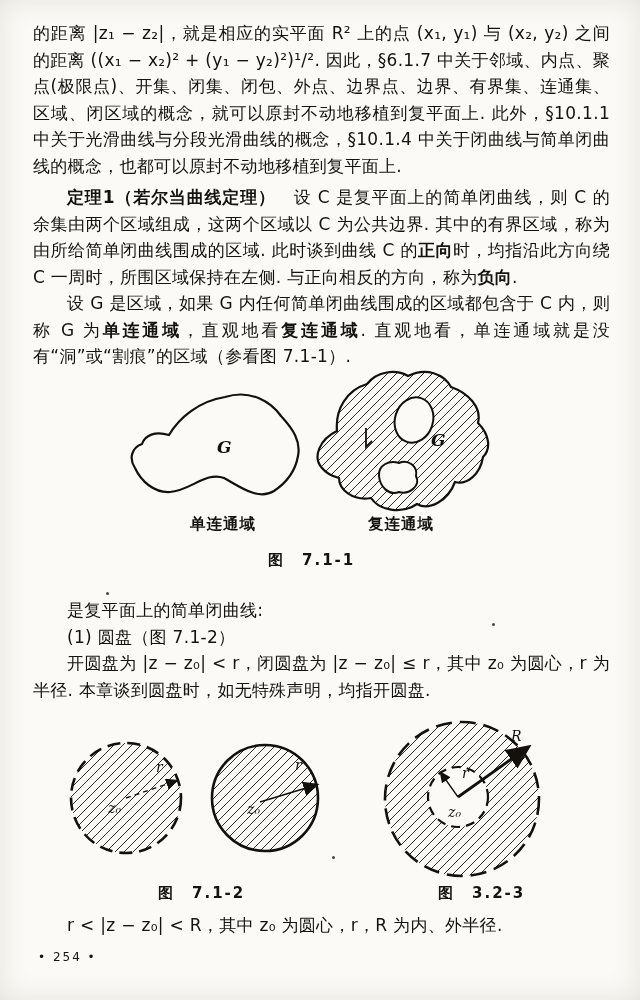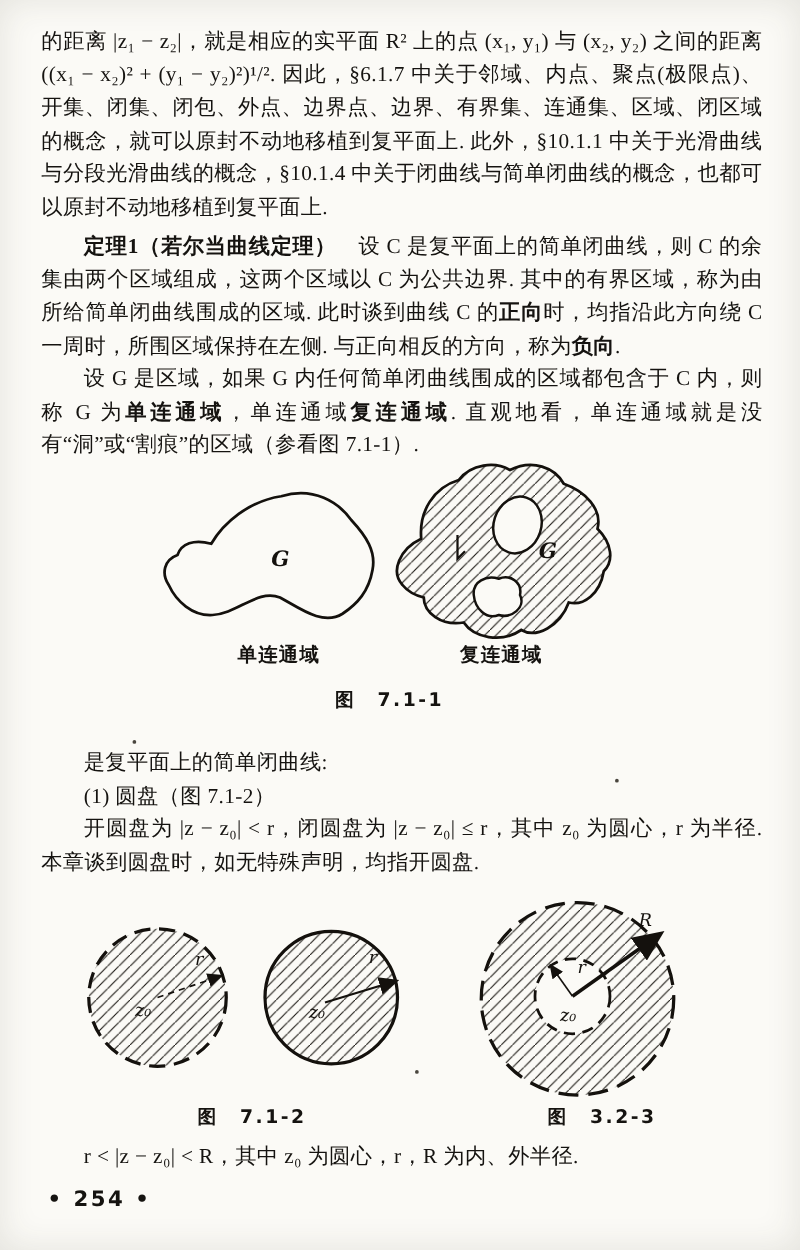--- a/index.html
+++ b/index.html
@@ -6,52 +6,51 @@
   .page{
     position:relative;width:640px;height:1000px;margin:0 auto;
     background:#fbfaf6;overflow:hidden;color:#151310;
     font-family:"DejaVu Sans","Liberation Sans",sans-serif;
     box-shadow:inset 0 0 28px rgba(60,55,45,.12);
   }
   .para{
     position:absolute;left:33px;width:577px;
     font-size:17px;line-height:26.5px;letter-spacing:.3px;
     text-align:justify;
-    font-family:Liberation Serif, serif;
   }
   .indent{text-indent:2em;}
   .bold{font-weight:bold;}
   .fig-label{
     position:absolute;font-size:15.5px;font-weight:600;letter-spacing:1px;
   }
   .fig-caption{
     position:absolute;font-size:15px;font-weight:700;letter-spacing:2px;
   }
   .page-number{
-    position:absolute;left:38px;top:950px;font-size:17px;font-weight:bold;letter-spacing:2px;
+    position:absolute;left:38px;top:950px;font-size:12px;font-weight:normal;letter-spacing:2px;
   }
   svg{position:absolute;}
   .speck{position:absolute;background:#4a463e;border-radius:50%;}
   text{font-family:"DejaVu Serif","Liberation Serif",serif;}
   .svg-var{font-style:italic;font-size:14px;}
   .svg-G{font-style:italic;font-weight:bold;font-size:17px;}
 </style>
 </head>
 <body>
 
 <div class="page">
 
   <div class="para" style="top:20px">的距离 |z₁ − z₂|，就是相应的实平面 R² 上的点 (x₁, y₁) 与 (x₂, y₂) 之间的距离 ((x₁ − x₂)² + (y₁ − y₂)²)¹/². 因此，§6.1.7 中关于邻域、内点、聚点(极限点)、开集、闭集、闭包、外点、边界点、边界、有界集、连通集、区域、闭区域的概念，就可以原封不动地移植到复平面上. 此外，§10.1.1 中关于光滑曲线与分段光滑曲线的概念，§10.1.4 中关于闭曲线与简单闭曲线的概念，也都可以原封不动地移植到复平面上.</div>
 
   <div class="para indent" style="top:184px">
     <span class="bold">定理1（若尔当曲线定理）</span><span>　设 C 是复平面上的简单闭曲线，则 C 的余集由两个区域组成，这两个区域以 C 为公共边界. 其中的有界区域，称为由所给简单闭曲线围成的区域. 此时谈到曲线 C 的</span><span class="bold">正向</span><span>时，均指沿此方向绕 C 一周时，所围区域保持在左侧. 与正向相反的方向，称为</span><span class="bold">负向</span><span>.</span>
   </div>
 
   <div class="para indent" style="top:290px">
-    <span>设 G 是区域，如果 G 内任何简单闭曲线围成的区域都包含于 C 内，则称 G 为</span><span class="bold">单连通域</span><span>，单连通域</span><span class="bold">复连通域</span><span>. 直观地看，单连通域就是没有“洞”或“割痕”的区域（参看图 7.1-1）.</span>
+    <span>设 G 是区域，如果 G 内任何简单闭曲线围成的区域都包含于 C 内，则称 G 为</span><span class="bold">单连通域</span><span>，直观地看</span><span class="bold">复连通域</span><span>. 直观地看，单连通域就是没有“洞”或“割痕”的区域（参看图 7.1-1）.</span>
   </div>
 
   <svg style="left:95px;top:360px" width="420" height="160" viewBox="0 0 420 160">
     <defs>
       <pattern id="hatch1" patternUnits="userSpaceOnUse" width="9" height="9">
         <path d="M-2,11 L11,-2" stroke="#1c1915" stroke-width="0.9" fill="none"></path>
       </pattern>
     </defs>
 
     <path d="M40,108 C34,99 36,88 47,84 C50,75 60,71 74,75 C84,58 104,41 130,37 C156,29 176,42 186,56 C198,69 206,81 203,96 C200,113 191,123 179,131 C163,141 144,126 129,118 C111,111 95,131 75,132 C59,133 46,121 40,108 Z" fill="none" stroke="#14110d" stroke-width="2.2"></path>

